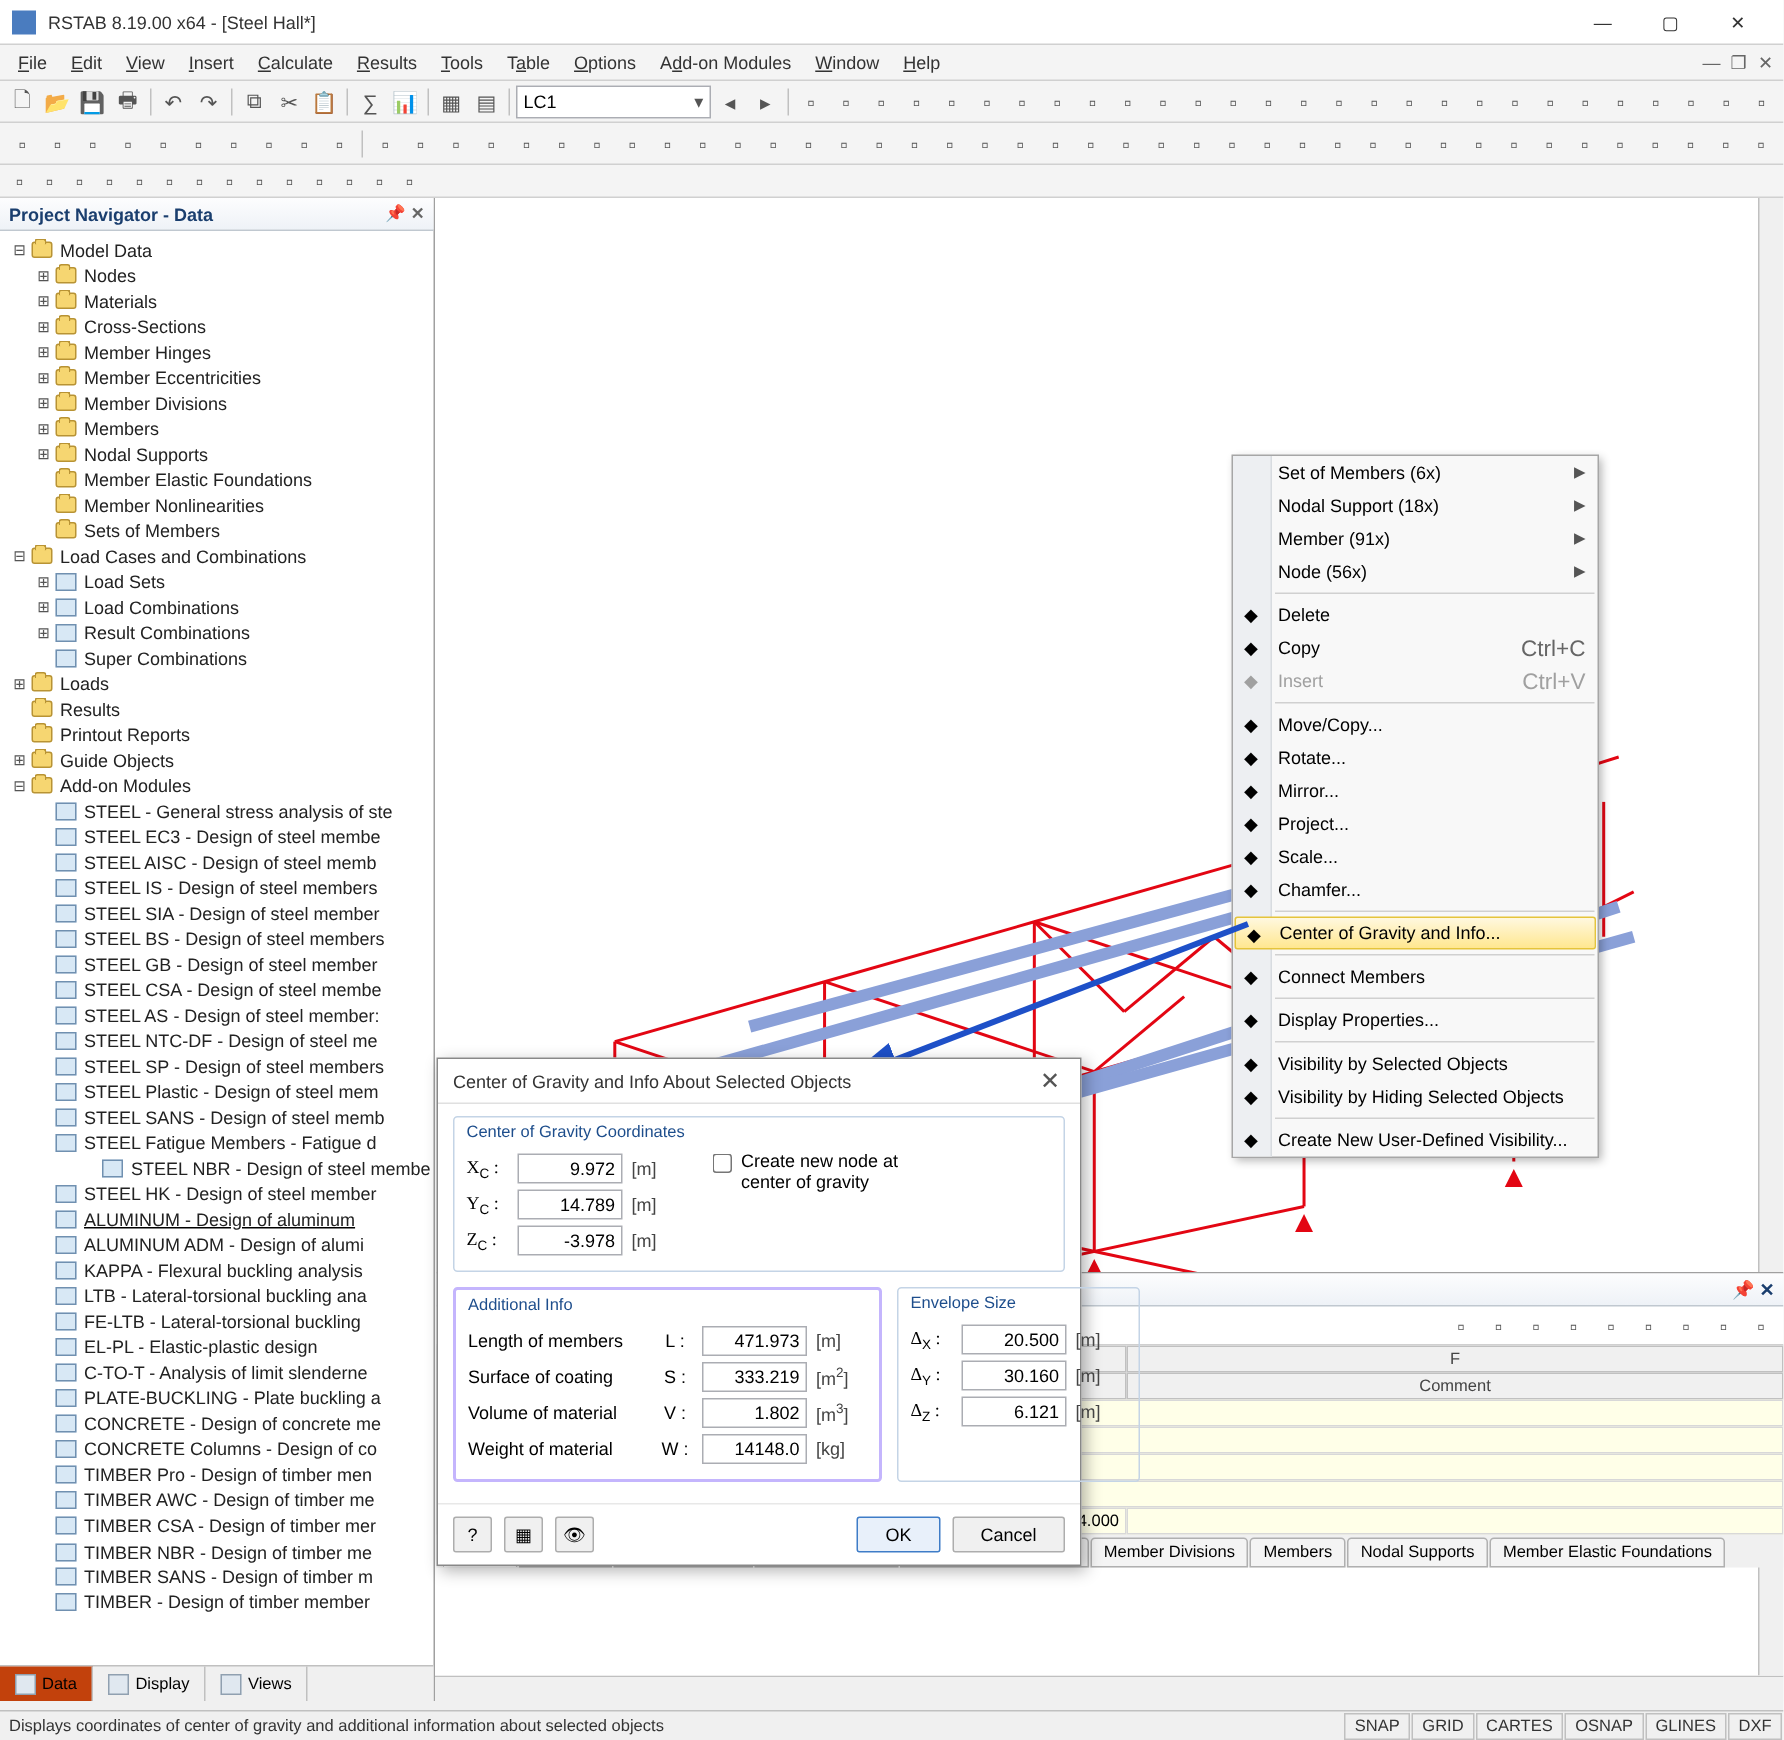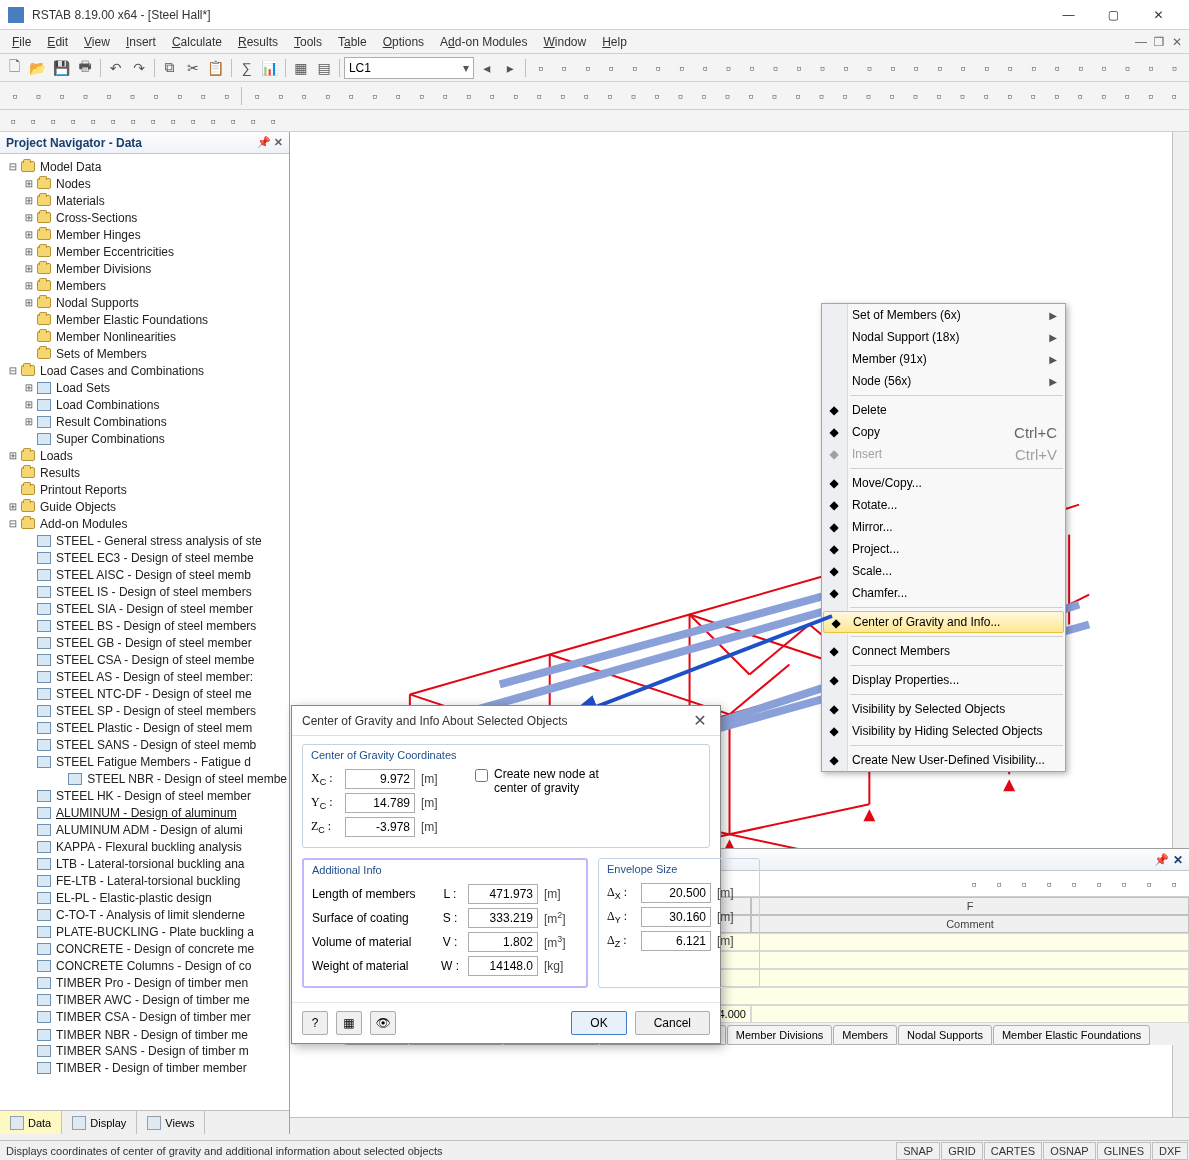--- a/index.html
+++ b/index.html
@@ -35,21 +35,21 @@
 .nav-tree { flex: 1; overflow: auto; padding: 4px 2px; }
 .tree-item { display: flex; align-items: center; height: 17px; white-space: nowrap; }
 .tree-toggle { width: 14px; height: 14px; display: flex; align-items: center; justify-content: center; color: #555; font-size: 10px; }
 .tree-icon { width: 16px; height: 14px; margin-right: 4px; display: flex; align-items: center; justify-content: center; }
 .folder-icon { width: 14px; height: 11px; background: #f6d671; border: 1px solid #b89334; border-radius: 2px; position: relative; }
 .folder-icon::before { content: ''; position: absolute; top: -3px; left: 1px; width: 6px; height: 3px; background: #f6d671; border: 1px solid #b89334; border-bottom: none; border-radius: 2px 2px 0 0; }
 .module-icon { width: 14px; height: 12px; background: #d8e8f5; border: 1px solid #7090b0; }
 .tree-label { color: #222; }
 .nav-tabs { height: 24px; display: flex; border-top: 1px solid #c0c0c0; background: #f0f0f0; }
 .nav-tab { padding: 4px 10px; display: flex; align-items: center; gap: 4px; border-right: 1px solid #c0c0c0; font-size: 11px;}
-.nav-tab.active { background: #fef9c3; }
+.nav-tab.active { background: #c2410c; }
 .nav-tab-icon { width: 14px; height: 14px; background: #e0e8f0; border: 1px solid #90a0b0; }
 
 
 .viewport-area { flex: 1; position: relative; background: #fff; display: flex; flex-direction: column;}
 .viewport { flex: 1; position: relative; background: #fff; overflow: hidden; }
 .viewport svg { width: 100%; height: 100%; }
 .coord-label { font-family: "Times New Roman", serif; font-style: italic; font-size: 14px; }
 .view-scroll-x { height: 17px; background: #f0f0f0; border-top: 1px solid #c0c0c0;}
 .view-scroll-y { position: absolute; right: 0; top: 0; bottom: 0; width: 17px; background: #f0f0f0; border-left: 1px solid #c0c0c0;}
 

